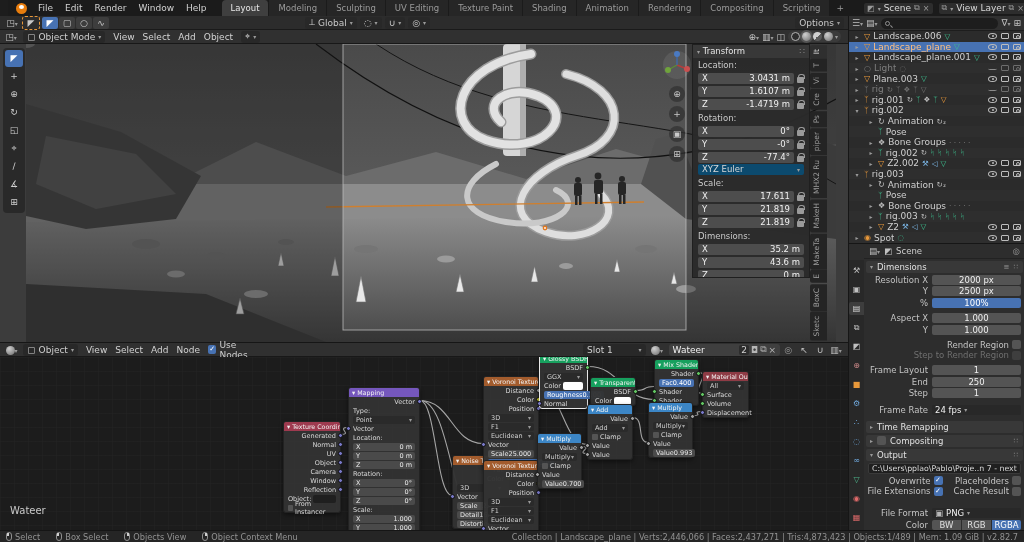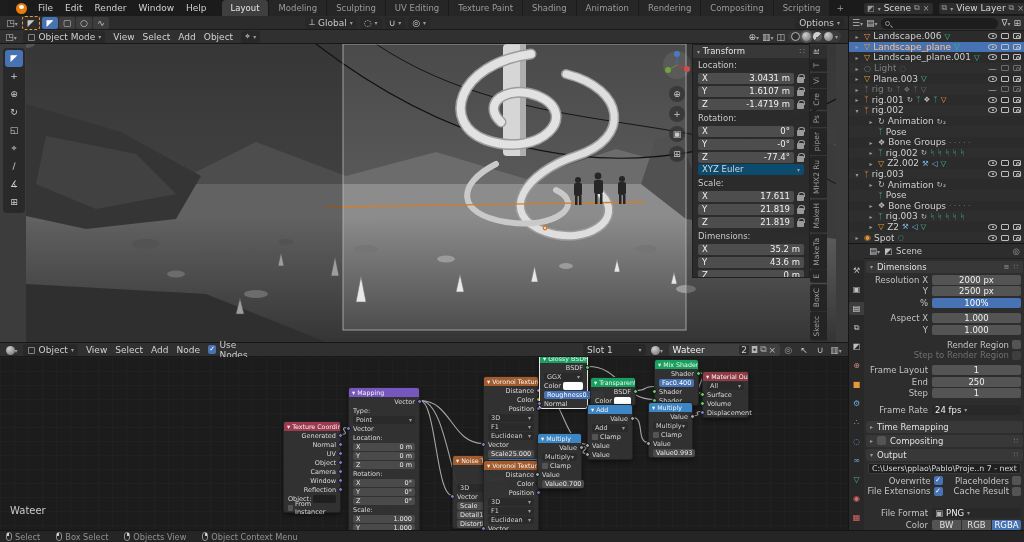--- a/index.html
+++ b/index.html
@@ -1300,14 +1300,15 @@
         </span>
         <span class="hint">
           <span class="micon mid"></span>
           <span>Objects View</span>
         </span>
         <span class="hint">
           <span class="micon right"></span>
           <span>Object Context Menu</span>
         </span>
       </span>
+    <span id="stats">Collection | Landscape_plane | Verts:2,446,066 | Faces:2,437,271 | Tris:4,873,423 | Objects:1/489 | Mem: 1.09 GiB | v2.82.7</span>
   </div>
 </div>
 
 </body></html>

